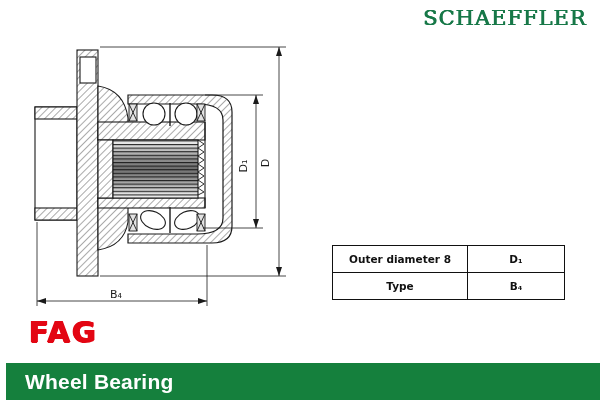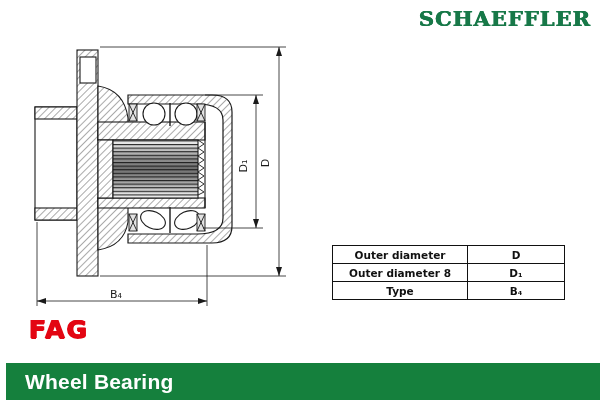--- a/index.html
+++ b/index.html
@@ -4,28 +4,28 @@
 <style>
   html,body{margin:0;padding:0;background:#ffffff;}
   #stage{
     position:relative;width:600px;height:400px;background:#ffffff;overflow:hidden;
     font-family:"Liberation Sans",sans-serif;
   }
   
   .schaeffler{
     position:absolute;left:412px;top:6px;width:186px;text-align:center;
     font-family:"DejaVu Serif","Liberation Serif",serif;
-    font-weight:bold;font-size:21px;letter-spacing:1px;color:#177848;
+    font-weight:normal;font-size:21px;letter-spacing:1px;color:#177848;
     text-shadow:0.4px 0 0 #177848,-0.4px 0 0 #177848;
     white-space:nowrap;
   }
   .fag{
     position:absolute;left:29px;top:315px;
     font-family:"DejaVu Sans","Liberation Sans",sans-serif;
-    font-weight:bold;font-size:25px;letter-spacing:2px;color:#E30613;
+    font-weight:bold;font-size:29px;letter-spacing:2px;color:#E30613;
     text-shadow:0.7px 0 0 #E30613,-0.7px 0 0 #E30613,0 0.7px 0 #E30613;
     white-space:nowrap;
   }
   
   .spec-table{
     position:absolute;left:332px;top:245px;width:230px;height:55px;
     border-collapse:collapse;table-layout:fixed;
     font-family:"DejaVu Sans","Liberation Sans",sans-serif;
     font-size:10.5px;font-weight:bold;color:#111;
   }
@@ -157,24 +157,20 @@
       <line x1="37" y1="301" x2="207" y2="301"></line>
       <polygon points="37,301 46,298 46,304" stroke="none"></polygon>
       <polygon points="207,301 198,298 198,304" stroke="none"></polygon>
       <text class="dimtxt" x="116" y="298" text-anchor="middle" stroke="none">B₄</text>
     </g>
   </svg>
 
   <table class="spec-table">
     <tbody>
       <tr>
-        <td class="c1">Outer diameter</td>
-        <td class="c2">D</td>
-      </tr>
-      <tr>
         <td class="c1">Outer diameter 8</td>
         <td class="c2">D₁</td>
       </tr>
       <tr>
         <td class="c1">Type</td>
         <td class="c2">B₄</td>
       </tr>
     </tbody>
   </table>
 

